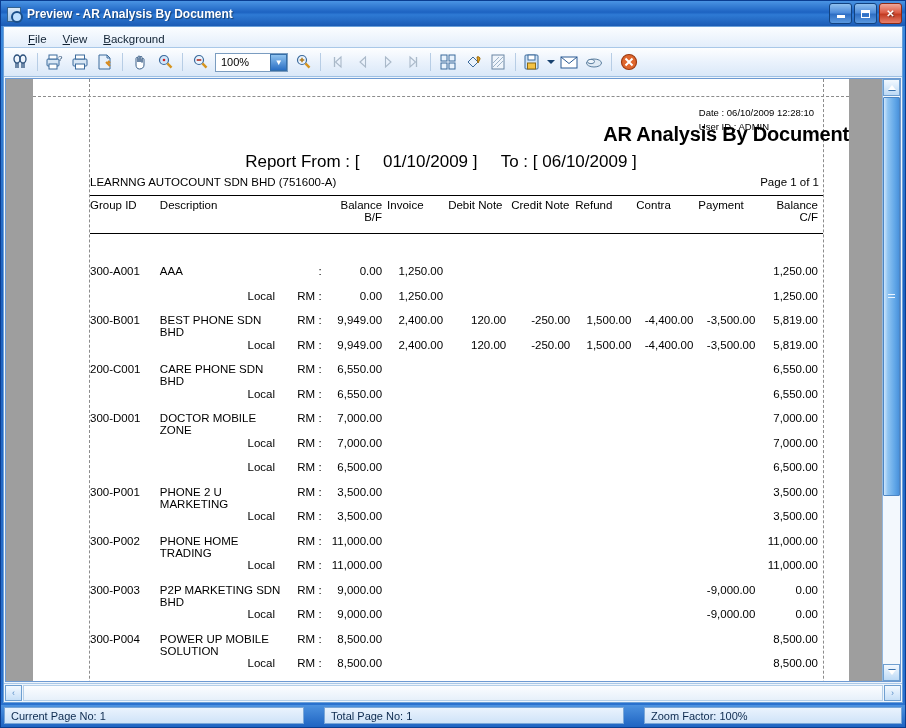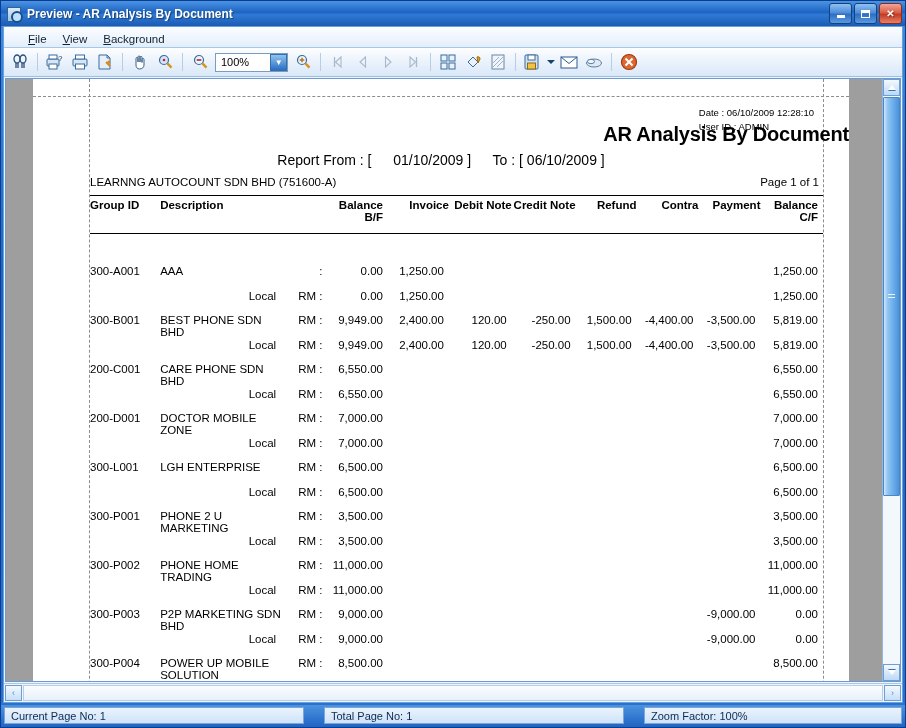--- a/index.html
+++ b/index.html
@@ -110,50 +110,50 @@
   }
   .rpt-datebox{
     position:absolute;right:35px;top:27px;text-align:left;font-size:9.5px;line-height:14px;
   }
   .rpt-datebox .lbl{display:inline-block;}
   .rpt-title{
     position:absolute;left:0;right:0;top:44px;text-align:right;
     font-size:20px;font-weight:bold;letter-spacing:-.2px;
   }
   .rpt-range{
-    position:absolute;left:0;right:0;top:73px;text-align:center;font-size:14px;
+    position:absolute;left:0;right:0;top:73px;text-align:center;font-size:17px;
   }
   .rpt-range .gap{display:inline-block;width:14px;}
   .rpt-company{
     position:absolute;left:57px;top:97px;font-size:11.5px;
   }
   .rpt-pageof{
     position:absolute;right:30px;top:97px;font-size:11.5px;
   }
   .hdr-rule{
     position:absolute;left:57px;top:116px;width:733px;height:0;border-top:1.5px solid #000;
   }
   .hdr-rule2{
     position:absolute;left:57px;top:154px;width:733px;height:0;border-top:1.5px solid #000;
   }
   table.rpt{
     position:absolute;left:57px;top:118px;width:733px;
     border-collapse:collapse;font-size:11.5px;
   }
   table.rpt th{
-    font-weight:bold;vertical-align:top;padding:2px 0 2px 0;
+    font-weight:normal;vertical-align:top;padding:2px 0 2px 0;
     height:34px;box-sizing:border-box;
   }
   table.rpt td{padding:0;height:24.5px;vertical-align:top;}
   .c-gid{width:83px;text-align:left;}
   .c-desc{width:135px;text-align:left;}
   .c-cur{width:43px;text-align:right;padding-right:3px !important;}
   .c-num{width:60px;text-align:right;padding-right:5px !important;}
   .c-num-w{width:66px;text-align:right;padding-right:5px !important;}
-  th.c-num,th.c-num-w{text-align:right;padding-right:0 !important;}
+  th.c-num,th.c-num-w{text-align:left;padding-right:0 !important;}
   th.c-bf{text-align:right;padding-right:5px !important;}
   th.c-cf{text-align:right;padding-right:5px !important;}
   .local-cell{text-align:right;padding-right:10px !important;}
   
   .vscroll{
     position:absolute;right:0;top:0;width:17px;bottom:0;
     background:#f3f8fd;border-left:1px solid #93b7dd;
   }
   .vs-btn{
     position:absolute;left:0;width:17px;height:17px;
@@ -523,21 +523,21 @@
                   <td class="c-num">6,550.00</td>
                   <td class="c-num"></td>
                   <td class="c-num-w"></td>
                   <td class="c-num-w"></td>
                   <td class="c-num"></td>
                   <td class="c-num"></td>
                   <td class="c-num"></td>
                   <td class="c-num">6,550.00</td>
                 </tr>
                 <tr>
-                  <td class="c-gid">200-D001</td>
+                  <td class="c-gid">300-D001</td>
                   <td class="c-desc">DOCTOR MOBILE ZONE</td>
                   <td class="c-cur">RM :</td>
                   <td class="c-num">7,000.00</td>
                   <td class="c-num"></td>
                   <td class="c-num-w"></td>
                   <td class="c-num-w"></td>
                   <td class="c-num"></td>
                   <td class="c-num"></td>
                   <td class="c-num"></td>
                   <td class="c-num">7,000.00</td>
@@ -547,33 +547,20 @@
                   <td class="c-desc local-cell">Local</td>
                   <td class="c-cur">RM :</td>
                   <td class="c-num">7,000.00</td>
                   <td class="c-num"></td>
                   <td class="c-num-w"></td>
                   <td class="c-num-w"></td>
                   <td class="c-num"></td>
                   <td class="c-num"></td>
                   <td class="c-num"></td>
                   <td class="c-num">7,000.00</td>
-                </tr>
-                <tr>
-                  <td class="c-gid">300-L001</td>
-                  <td class="c-desc">LGH ENTERPRISE</td>
-                  <td class="c-cur">RM :</td>
-                  <td class="c-num">6,500.00</td>
-                  <td class="c-num"></td>
-                  <td class="c-num-w"></td>
-                  <td class="c-num-w"></td>
-                  <td class="c-num"></td>
-                  <td class="c-num"></td>
-                  <td class="c-num"></td>
-                  <td class="c-num">6,500.00</td>
                 </tr>
                 <tr>
                   <td class="c-gid"></td>
                   <td class="c-desc local-cell">Local</td>
                   <td class="c-cur">RM :</td>
                   <td class="c-num">6,500.00</td>
                   <td class="c-num"></td>
                   <td class="c-num-w"></td>
                   <td class="c-num-w"></td>
                   <td class="c-num"></td>

